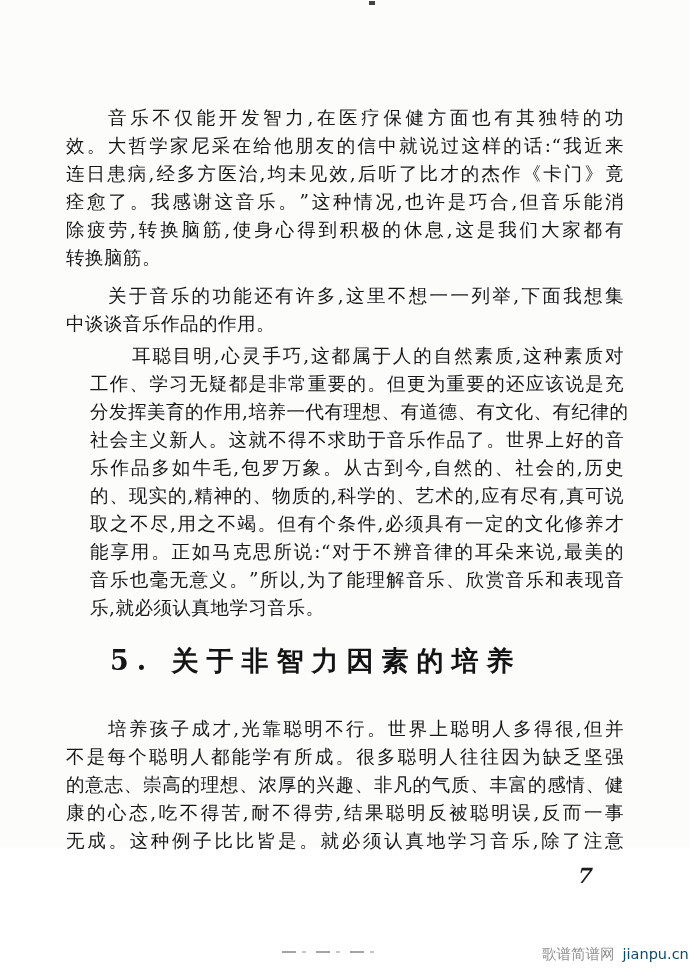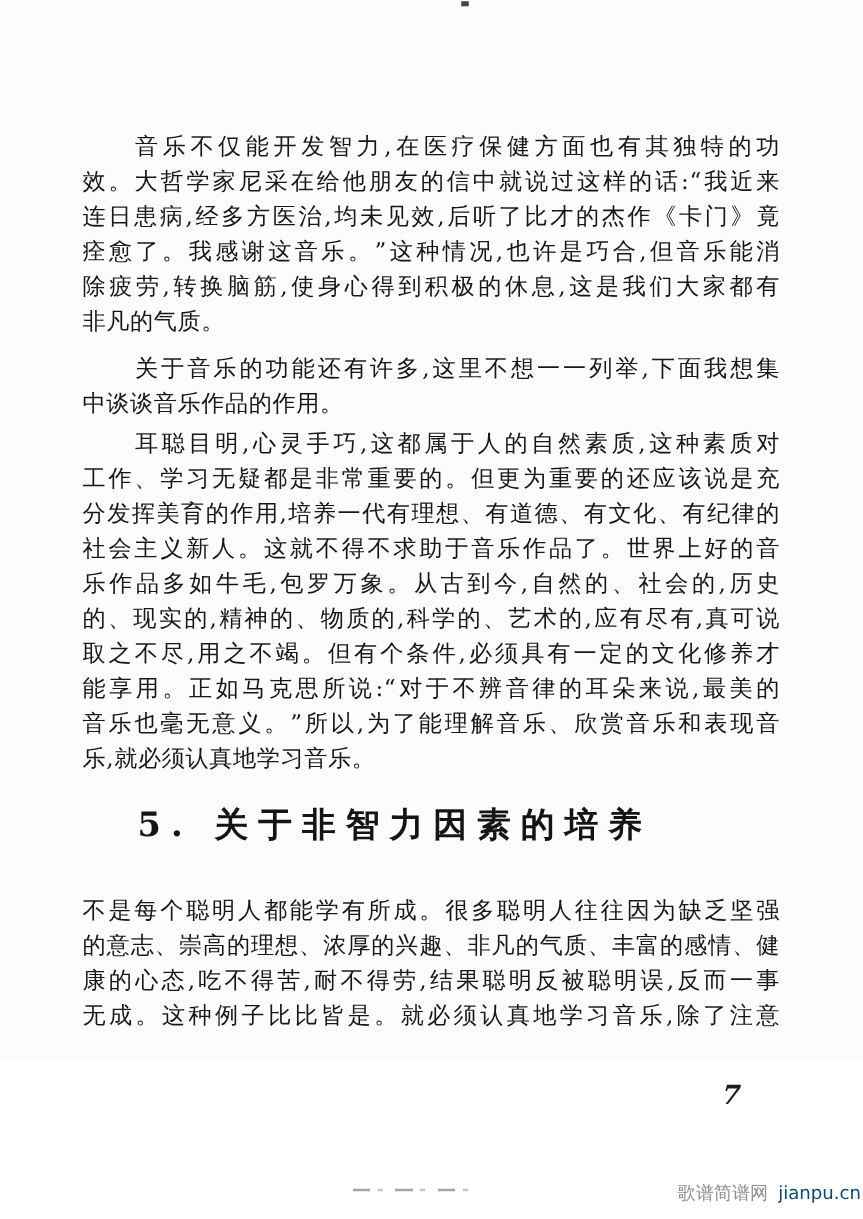--- a/index.html
+++ b/index.html
@@ -28,21 +28,21 @@
     letter-spacing:0.5px;
     white-space:nowrap;
     color:#171717;
     text-align:justify;
     text-align-last:justify;
     font-weight:500;
   }
   .line.indent{text-indent:42px;}
   .line.short{text-align:left;text-align-last:left;}
   .para2{margin-top:10px;}
-  .para3{margin-top:4px;}
+  .para3{margin-top:4px;margin-left:24px;}
   .heading{
     margin-top:22px;
     height:34px;
     line-height:34px;
     padding-left:44px;
     font-size:27px;
     font-weight:bold;
     letter-spacing:8px;
     color:#141414;
     text-align:left;
@@ -93,21 +93,21 @@
   <div class="scan-speck"></div>
 
   <div class="textcol">
 
     <div class="para para1">
       <div class="line indent">音乐不仅能开发智力,在医疗保健方面也有其独特的功</div>
       <div class="line">效。大哲学家尼采在给他朋友的信中就说过这样的话:“我近来</div>
       <div class="line">连日患病,经多方医治,均未见效,后听了比才的杰作《卡门》竟</div>
       <div class="line">痊愈了。我感谢这音乐。”这种情况,也许是巧合,但音乐能消</div>
       <div class="line">除疲劳,转换脑筋,使身心得到积极的休息,这是我们大家都有</div>
-      <div class="line short">非凡的气质。</div>
+      <div class="line short">转换脑筋。</div>
     </div>
 
     <div class="para para2">
       <div class="line indent">关于音乐的功能还有许多,这里不想一一列举,下面我想集</div>
       <div class="line short">中谈谈音乐作品的作用。</div>
     </div>
 
     <div class="para para3">
       <div class="line indent">耳聪目明,心灵手巧,这都属于人的自然素质,这种素质对</div>
       <div class="line">工作、学习无疑都是非常重要的。但更为重要的还应该说是充</div>
@@ -117,20 +117,21 @@
       <div class="line">的、现实的,精神的、物质的,科学的、艺术的,应有尽有,真可说</div>
       <div class="line">取之不尽,用之不竭。但有个条件,必须具有一定的文化修养才</div>
       <div class="line">能享用。正如马克思所说:“对于不辨音律的耳朵来说,最美的</div>
       <div class="line">音乐也毫无意义。”所以,为了能理解音乐、欣赏音乐和表现音</div>
       <div class="line short">乐,就必须认真地学习音乐。</div>
     </div>
 
     <div class="heading">5. 关于非智力因素的培养</div>
 
     <div class="para para4">
+      <div class="line indent">培养孩子成才,光靠聪明不行。世界上聪明人多得很,但并</div>
       <div class="line">不是每个聪明人都能学有所成。很多聪明人往往因为缺乏坚强</div>
       <div class="line">的意志、崇高的理想、浓厚的兴趣、非凡的气质、丰富的感情、健</div>
       <div class="line">康的心态,吃不得苦,耐不得劳,结果聪明反被聪明误,反而一事</div>
       <div class="line">无成。这种例子比比皆是。就必须认真地学习音乐,除了注意</div>
     </div>
 
   </div>
 
   <div class="page-number">7</div>
 

